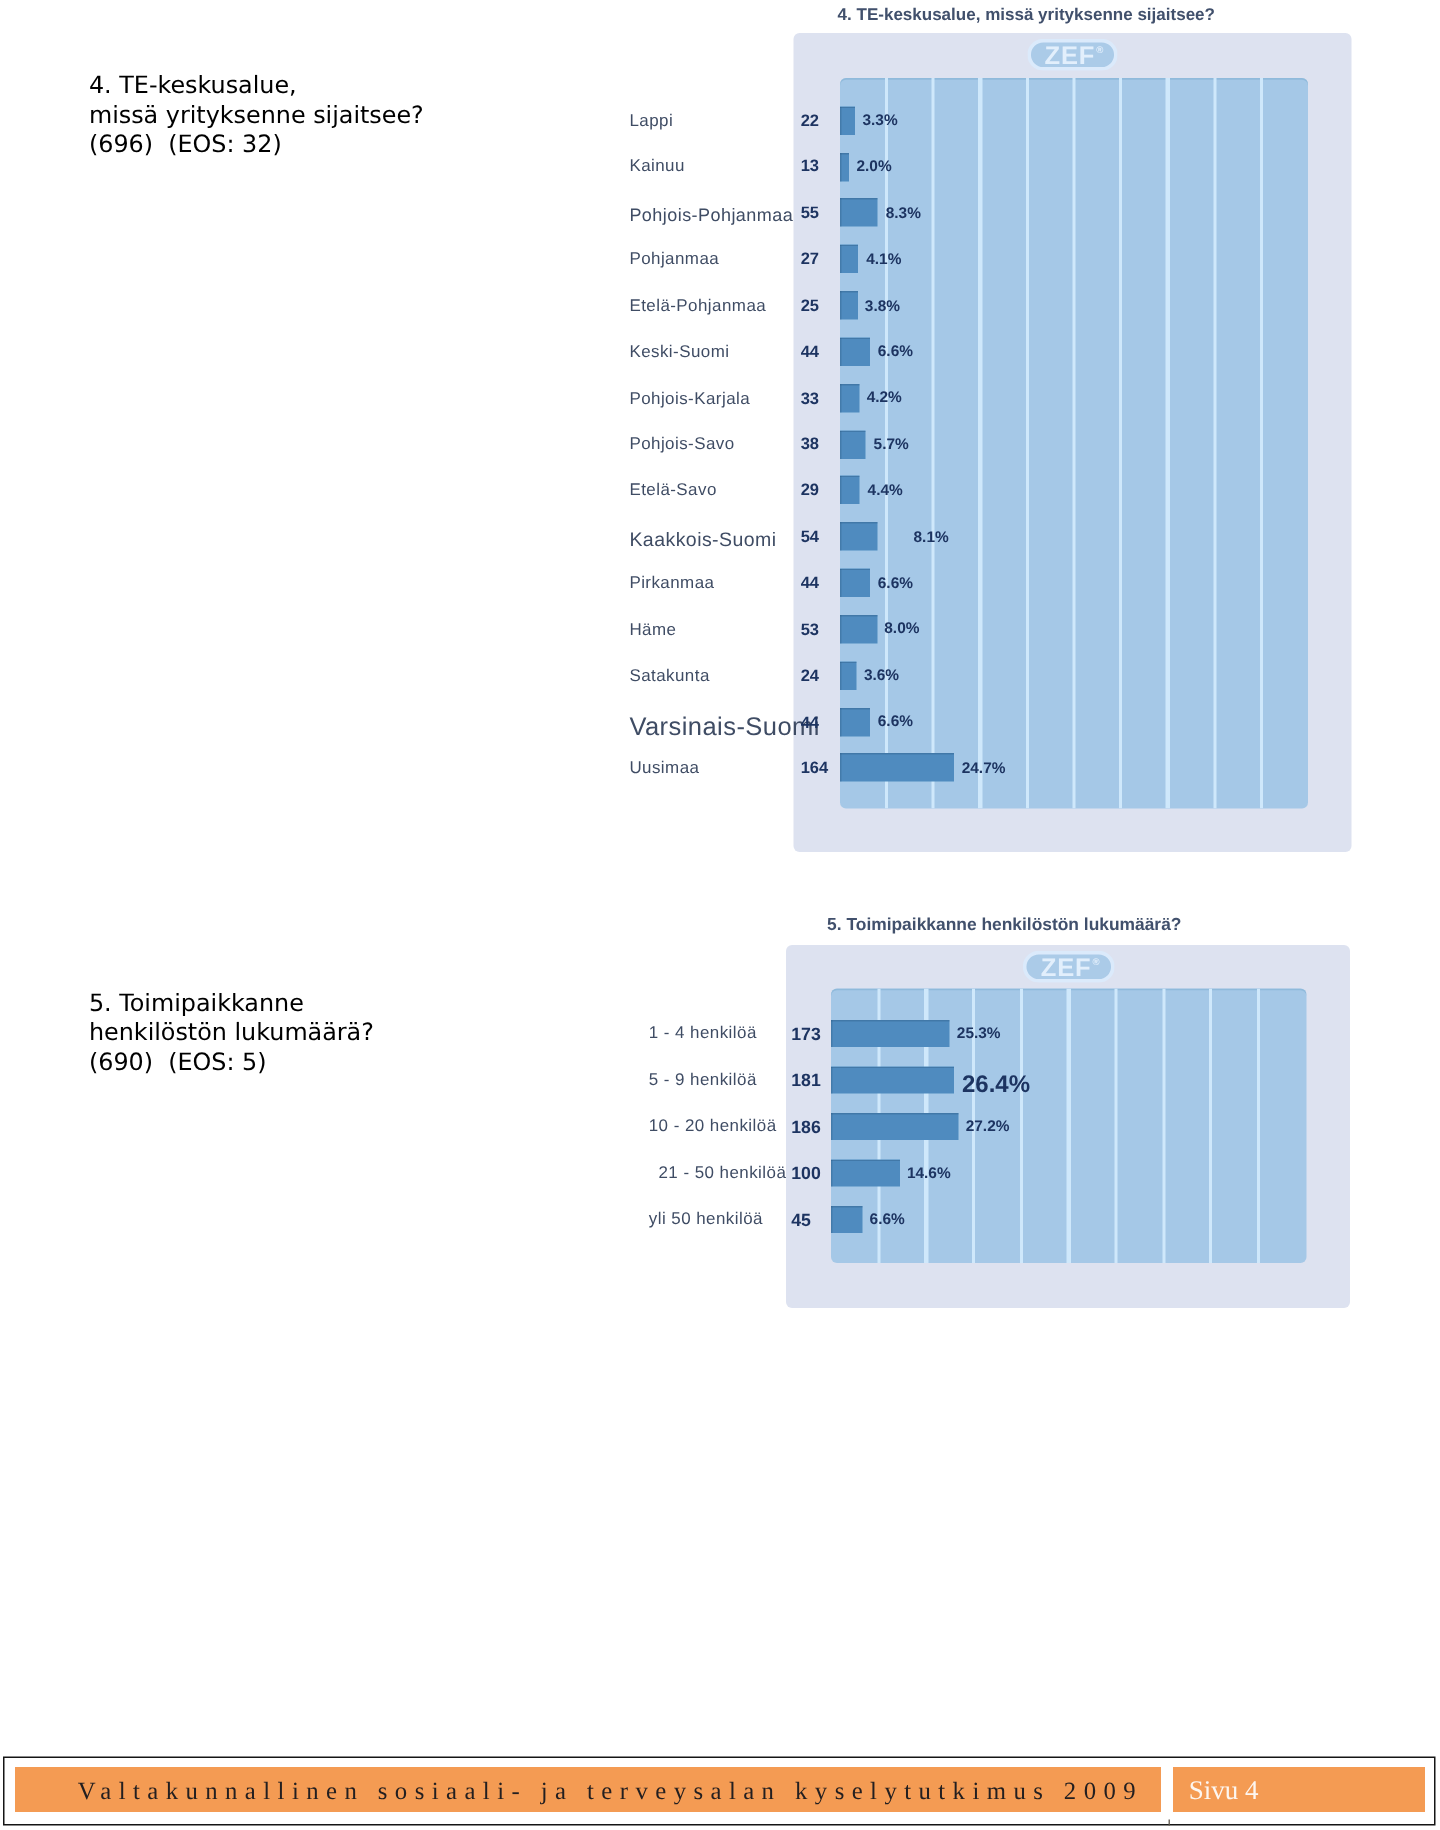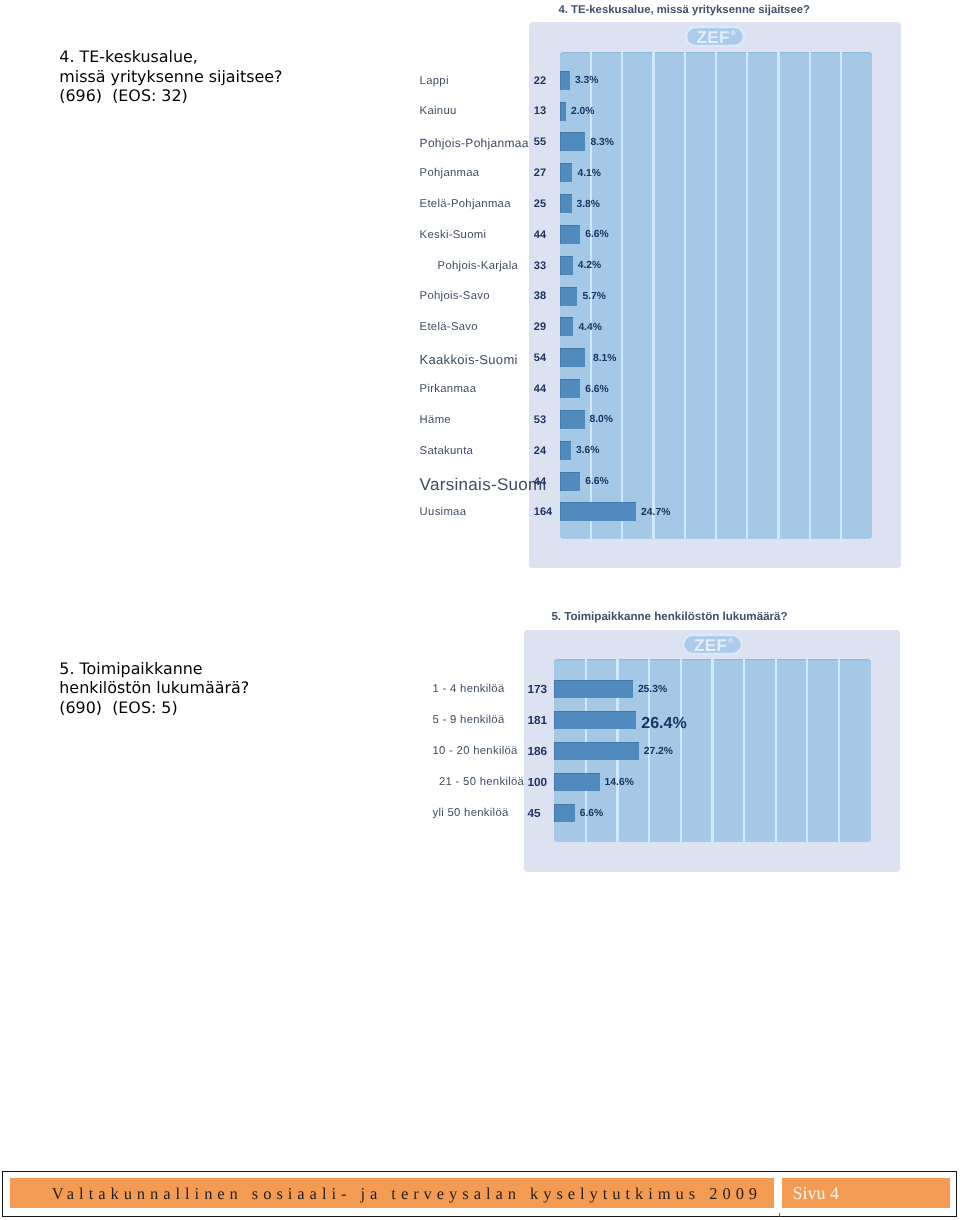--- a/index.html
+++ b/index.html
@@ -164,42 +164,42 @@
           <div class="bar" style="left: 559.8px; top: 194.06px; width: 11.742px; height: 19px;"></div>
           <div class="pct" style="left: 576.542px; font-size: 10.3px; top: 198.56px;">3.8%</div>
         </div>
         <div>
           <div class="catlabel" style="left: 419.6px; font-size: 11.3px; top: 228.7px;">Keski-Suomi</div>
           <div class="cnt" style="left: 533.8px; font-size: 11px; top: 228.8px;">44</div>
           <div class="bar" style="left: 559.8px; top: 224.9px; width: 20.394px; height: 19px;"></div>
           <div class="pct" style="left: 585.194px; font-size: 10.3px; top: 229.4px;">6.6%</div>
         </div>
         <div>
-          <div class="catlabel" style="left: 419.6px; font-size: 11.3px; top: 259.54px; margin-left: 18px;">Pohjois-Karjala</div>
+          <div class="catlabel" style="left: 419.6px; font-size: 11.3px; top: 259.54px;">Pohjois-Karjala</div>
           <div class="cnt" style="left: 533.8px; font-size: 11px; top: 259.64px;">33</div>
           <div class="bar" style="left: 559.8px; top: 255.74px; width: 12.978px; height: 19px;"></div>
           <div class="pct" style="left: 577.778px; font-size: 10.3px; top: 260.24px;">4.2%</div>
         </div>
         <div>
           <div class="catlabel" style="left: 419.6px; font-size: 11.3px; top: 290.38px;">Pohjois-Savo</div>
           <div class="cnt" style="left: 533.8px; font-size: 11px; top: 290.48px;">38</div>
           <div class="bar" style="left: 559.8px; top: 286.58px; width: 17.613px; height: 19px;"></div>
           <div class="pct" style="left: 582.413px; font-size: 10.3px; top: 291.08px;">5.7%</div>
         </div>
         <div>
           <div class="catlabel" style="left: 419.6px; font-size: 11.3px; top: 321.22px;">Etelä-Savo</div>
           <div class="cnt" style="left: 533.8px; font-size: 11px; top: 321.32px;">29</div>
           <div class="bar" style="left: 559.8px; top: 317.42px; width: 13.596px; height: 19px;"></div>
           <div class="pct" style="left: 578.396px; font-size: 10.3px; top: 321.92px;">4.4%</div>
         </div>
         <div>
           <div class="catlabel" style="left: 419.6px; font-size: 13px; top: 352.06px;">Kaakkois-Suomi</div>
           <div class="cnt" style="left: 533.8px; font-size: 11px; top: 352.16px;">54</div>
           <div class="bar" style="left: 559.8px; top: 348.26px; width: 25.029px; height: 19px;"></div>
-          <div class="pct" style="left: 593px; font-size: 10.3px; top: 352.76px;">8.1%</div>
+          <div class="pct" style="left: 609px; font-size: 10.3px; top: 352.76px;">8.1%</div>
         </div>
         <div>
           <div class="catlabel" style="left: 419.6px; font-size: 11.3px; top: 382.9px;">Pirkanmaa</div>
           <div class="cnt" style="left: 533.8px; font-size: 11px; top: 383px;">44</div>
           <div class="bar" style="left: 559.8px; top: 379.1px; width: 20.394px; height: 19px;"></div>
           <div class="pct" style="left: 585.194px; font-size: 10.3px; top: 383.6px;">6.6%</div>
         </div>
         <div>
           <div class="catlabel" style="left: 419.6px; font-size: 11.3px; top: 413.74px;">Häme</div>
           <div class="cnt" style="left: 533.8px; font-size: 11px; top: 413.84px;">53</div>

